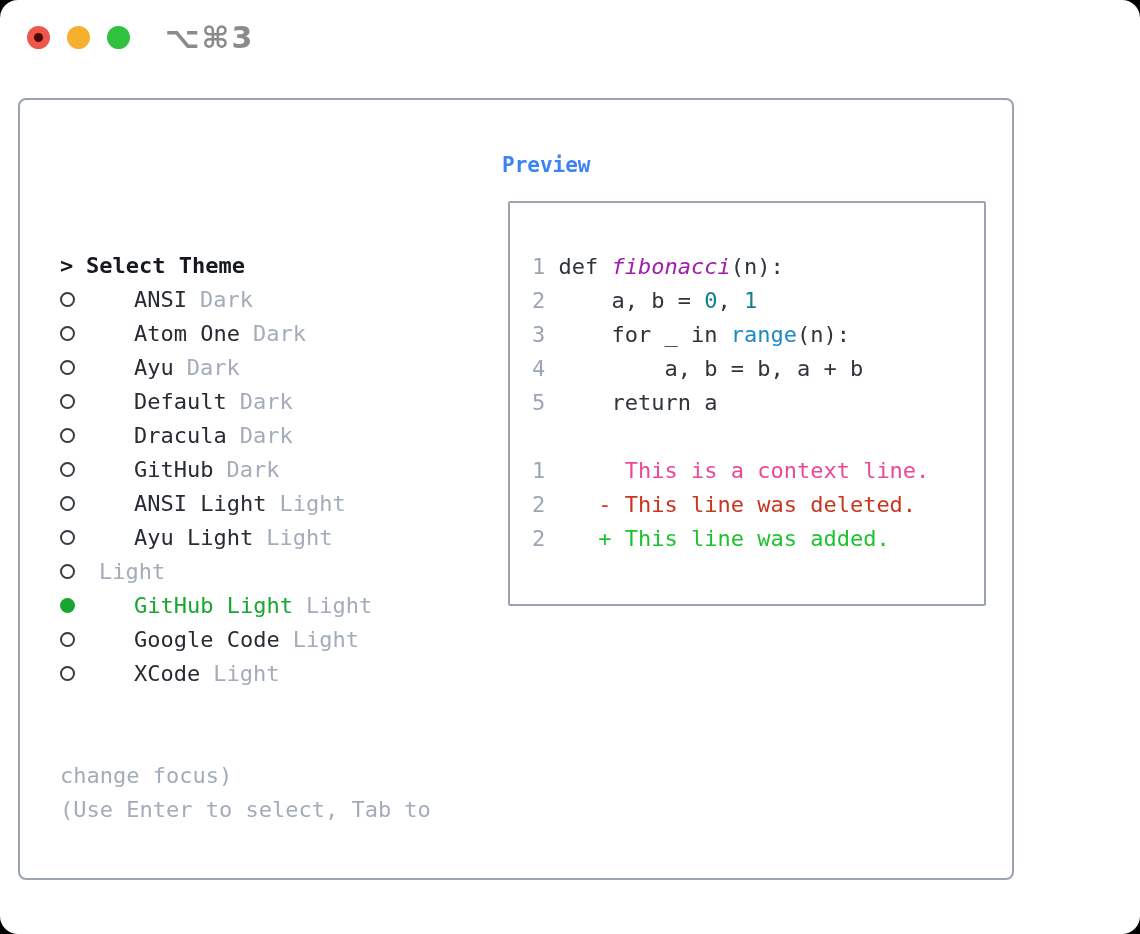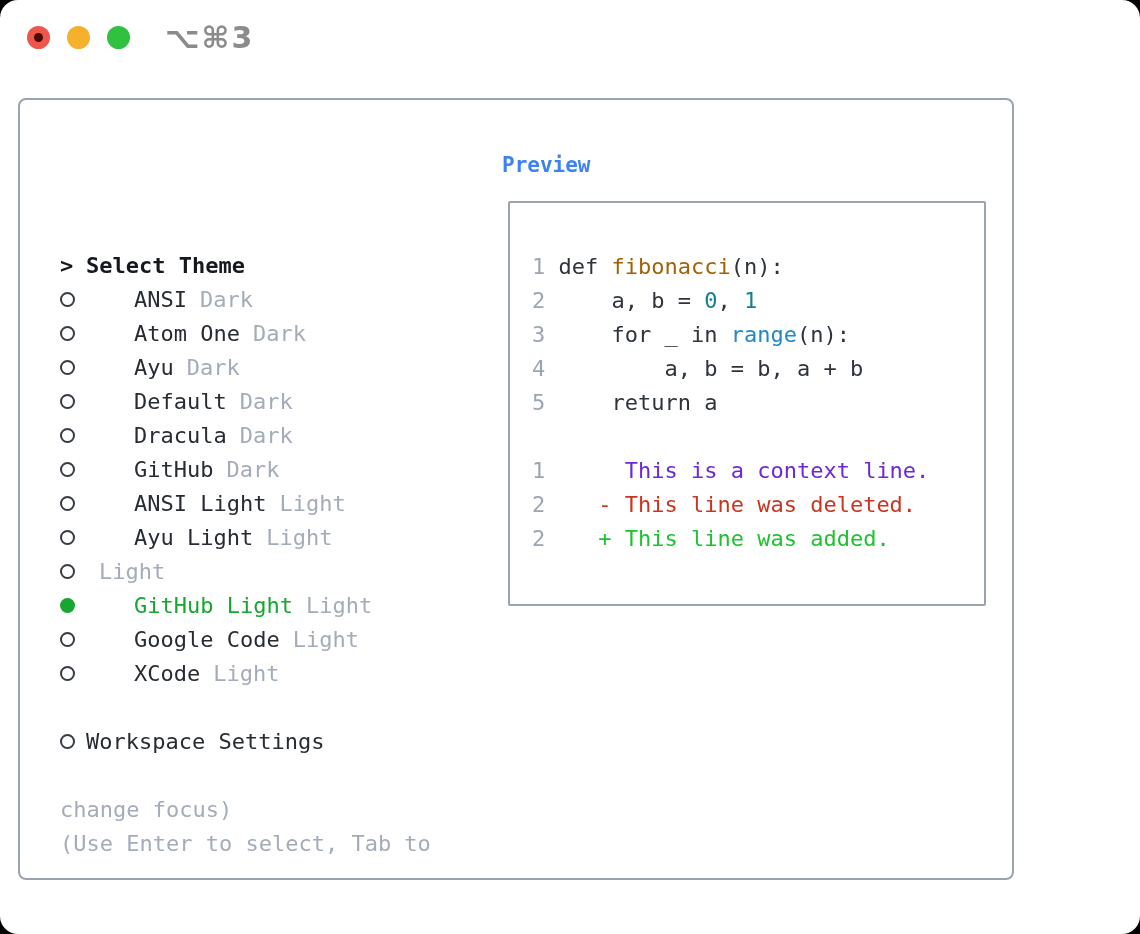--- a/index.html
+++ b/index.html
@@ -54,24 +54,24 @@
     font-size:21px;font-weight:bold;color:#3b82f6;
   }
   .preview-box{
     position:absolute;left:508px;top:201px;width:478px;height:405px;
     border:2px solid #9ba3ae;box-sizing:border-box;background:#fff;border-radius:2px;
   }
   .code{padding:47px 0 0 22px;}
   .code-line{height:34px;line-height:34px;font-size:22px;white-space:pre;}
   .seg-ln{color:#9ba5b3;}
   .seg-code{color:#2e343c;}
-  .seg-fn{color:#a16207;}
+  .seg-fn{color:#a21caf;font-style:italic;}
   .seg-num{color:#13818d;}
   .seg-builtin{color:#1f88c9;}
-  .seg-ctx{color:#6d28d9;}
+  .seg-ctx{color:#ec4899;}
   .seg-del{color:#cb3520;}
   .seg-add{color:#1dc32f;}
 </style>
 </head>
 <body>
 
 <div class="window">
 
   <div class="titlebar">
     <span class="light red"></span>
@@ -100,21 +100,20 @@
           <div class="row item"><span class="marker"><span class="dot"></span></span><span class="t-variant">Light</span></div>
           <div class="row item selected"><span class="marker"><span class="dot filled"></span></span><span class="t-name">GitHub Light</span><span class="t-variant">Light</span></div>
           <div class="row item"><span class="marker"><span class="dot"></span></span><span class="t-name">Google Code</span><span class="t-variant">Light</span></div>
           <div class="row item"><span class="marker"><span class="dot"></span></span><span class="t-name">XCode</span><span class="t-variant">Light</span></div>
         </div>
 
       <div class="row"></div>
 
 
       <div id="apply-list">
-          <div class="row opt"><span class="marker"><span class="dot"></span></span><span class="opt-label">Workspace Settings</span></div>
         </div>
 
       <div class="row"></div>
 
       <div class="row hint">change focus)</div>
       <div class="row hint">(Use Enter to select, Tab to</div>
     </div>
 
   </div>
 

